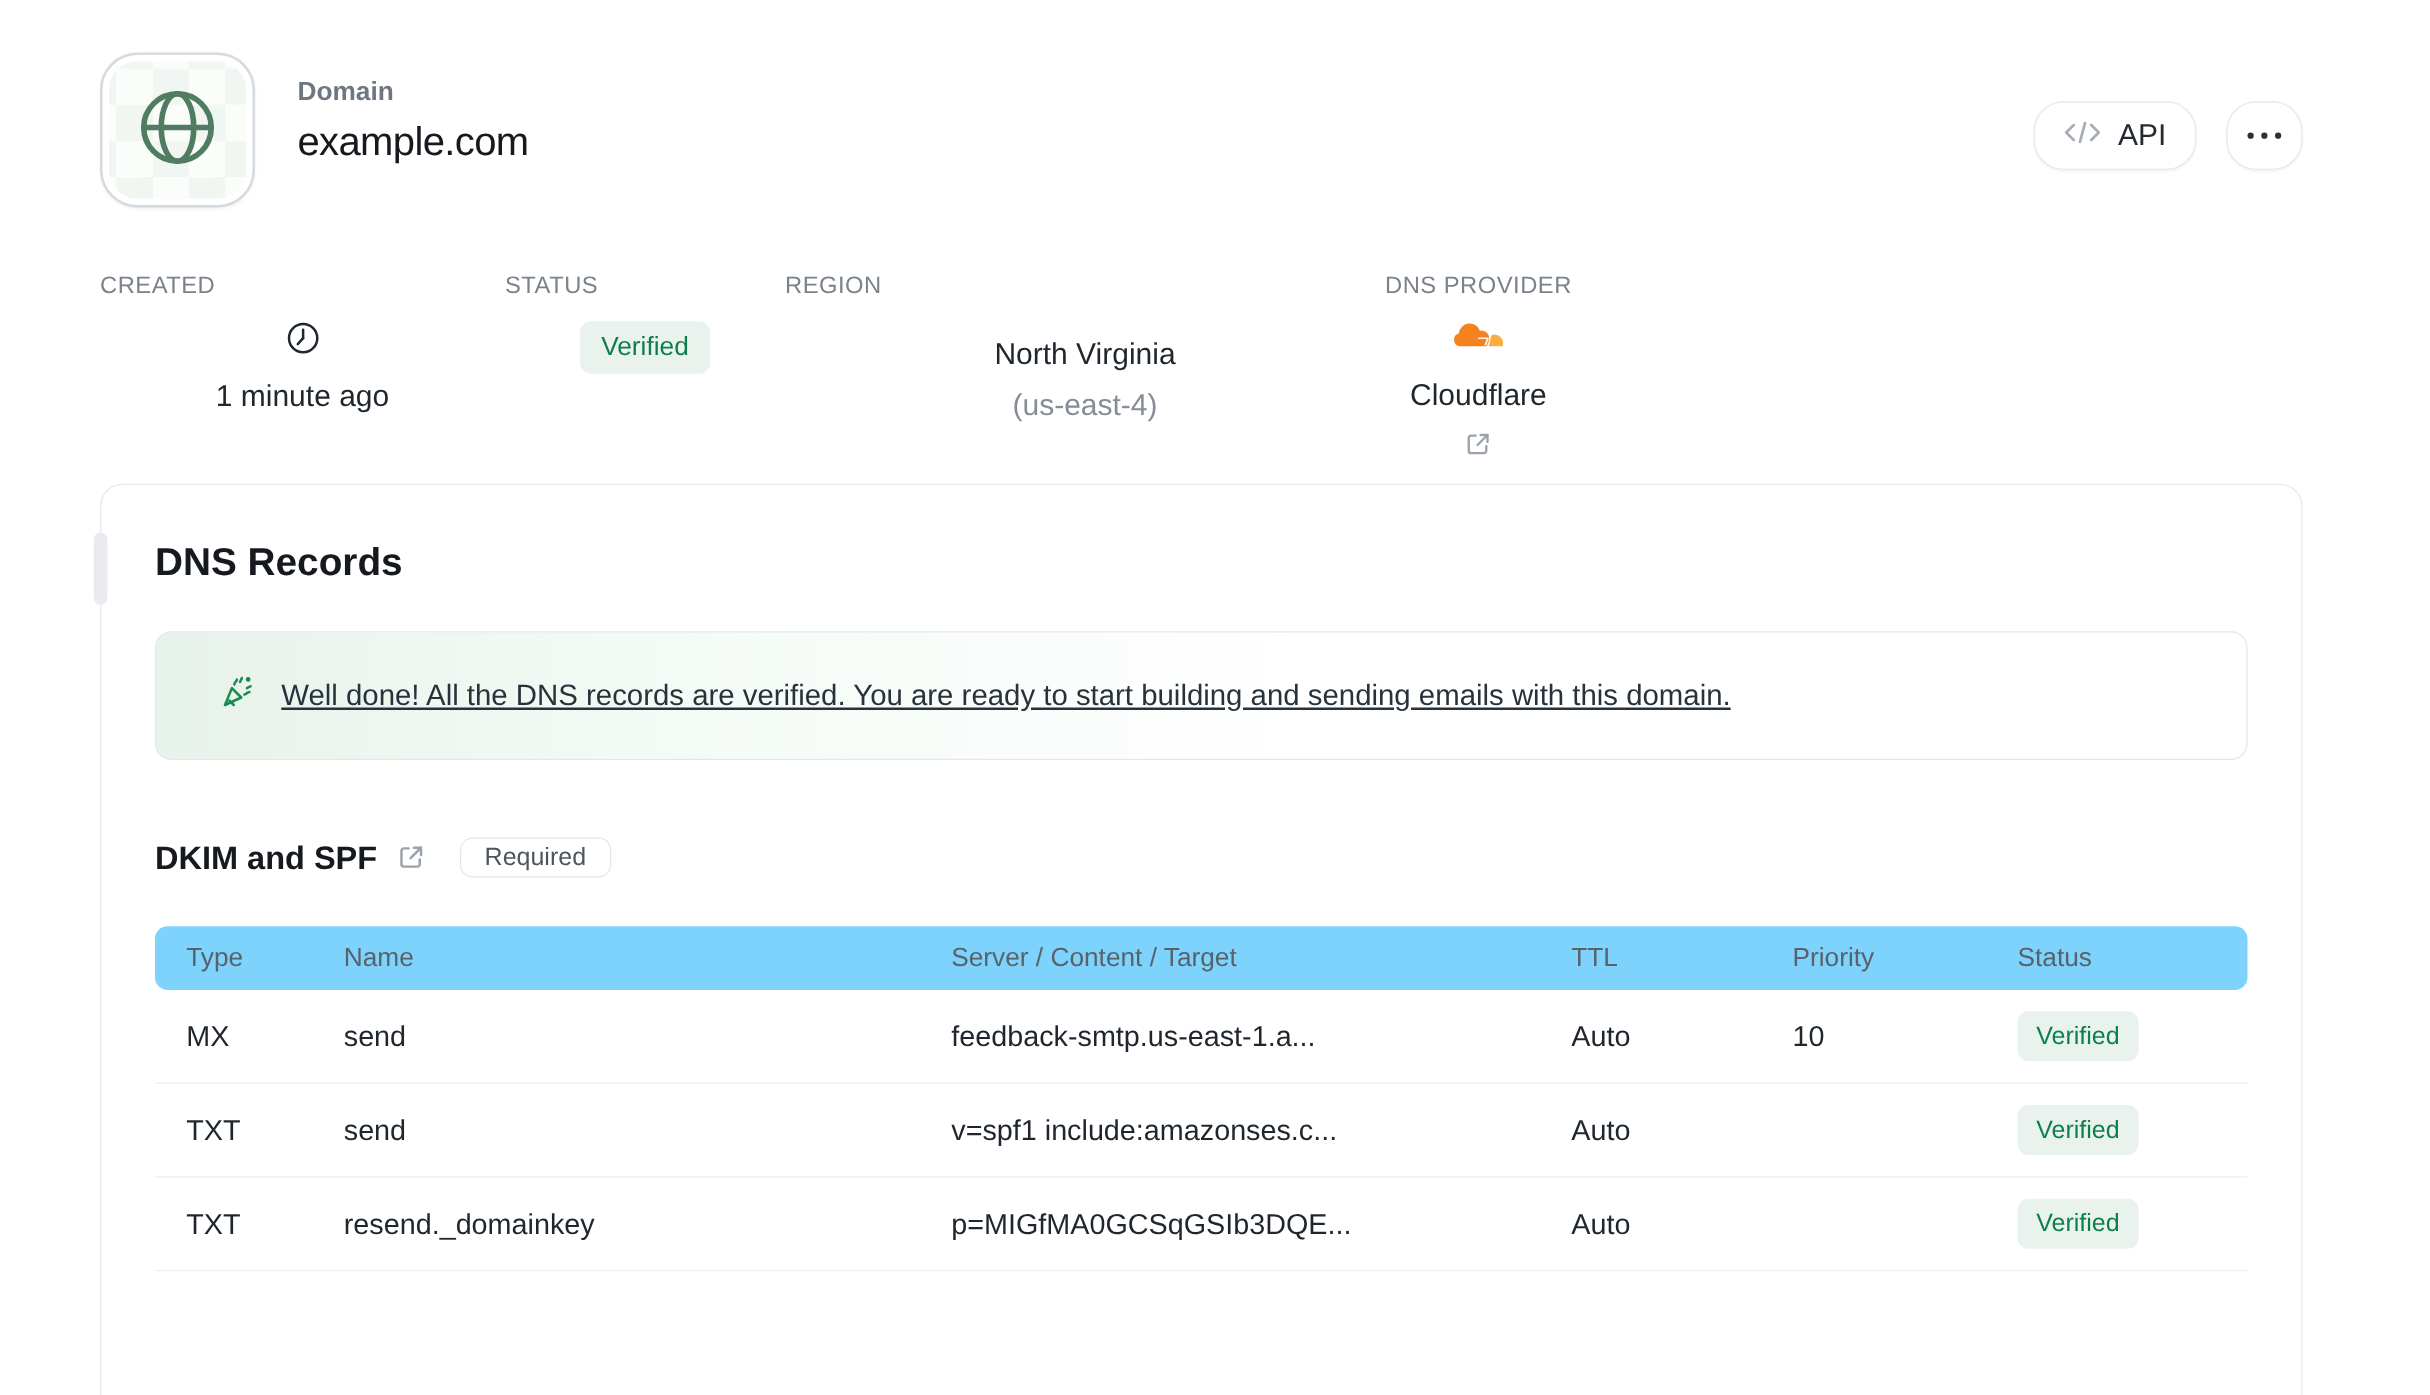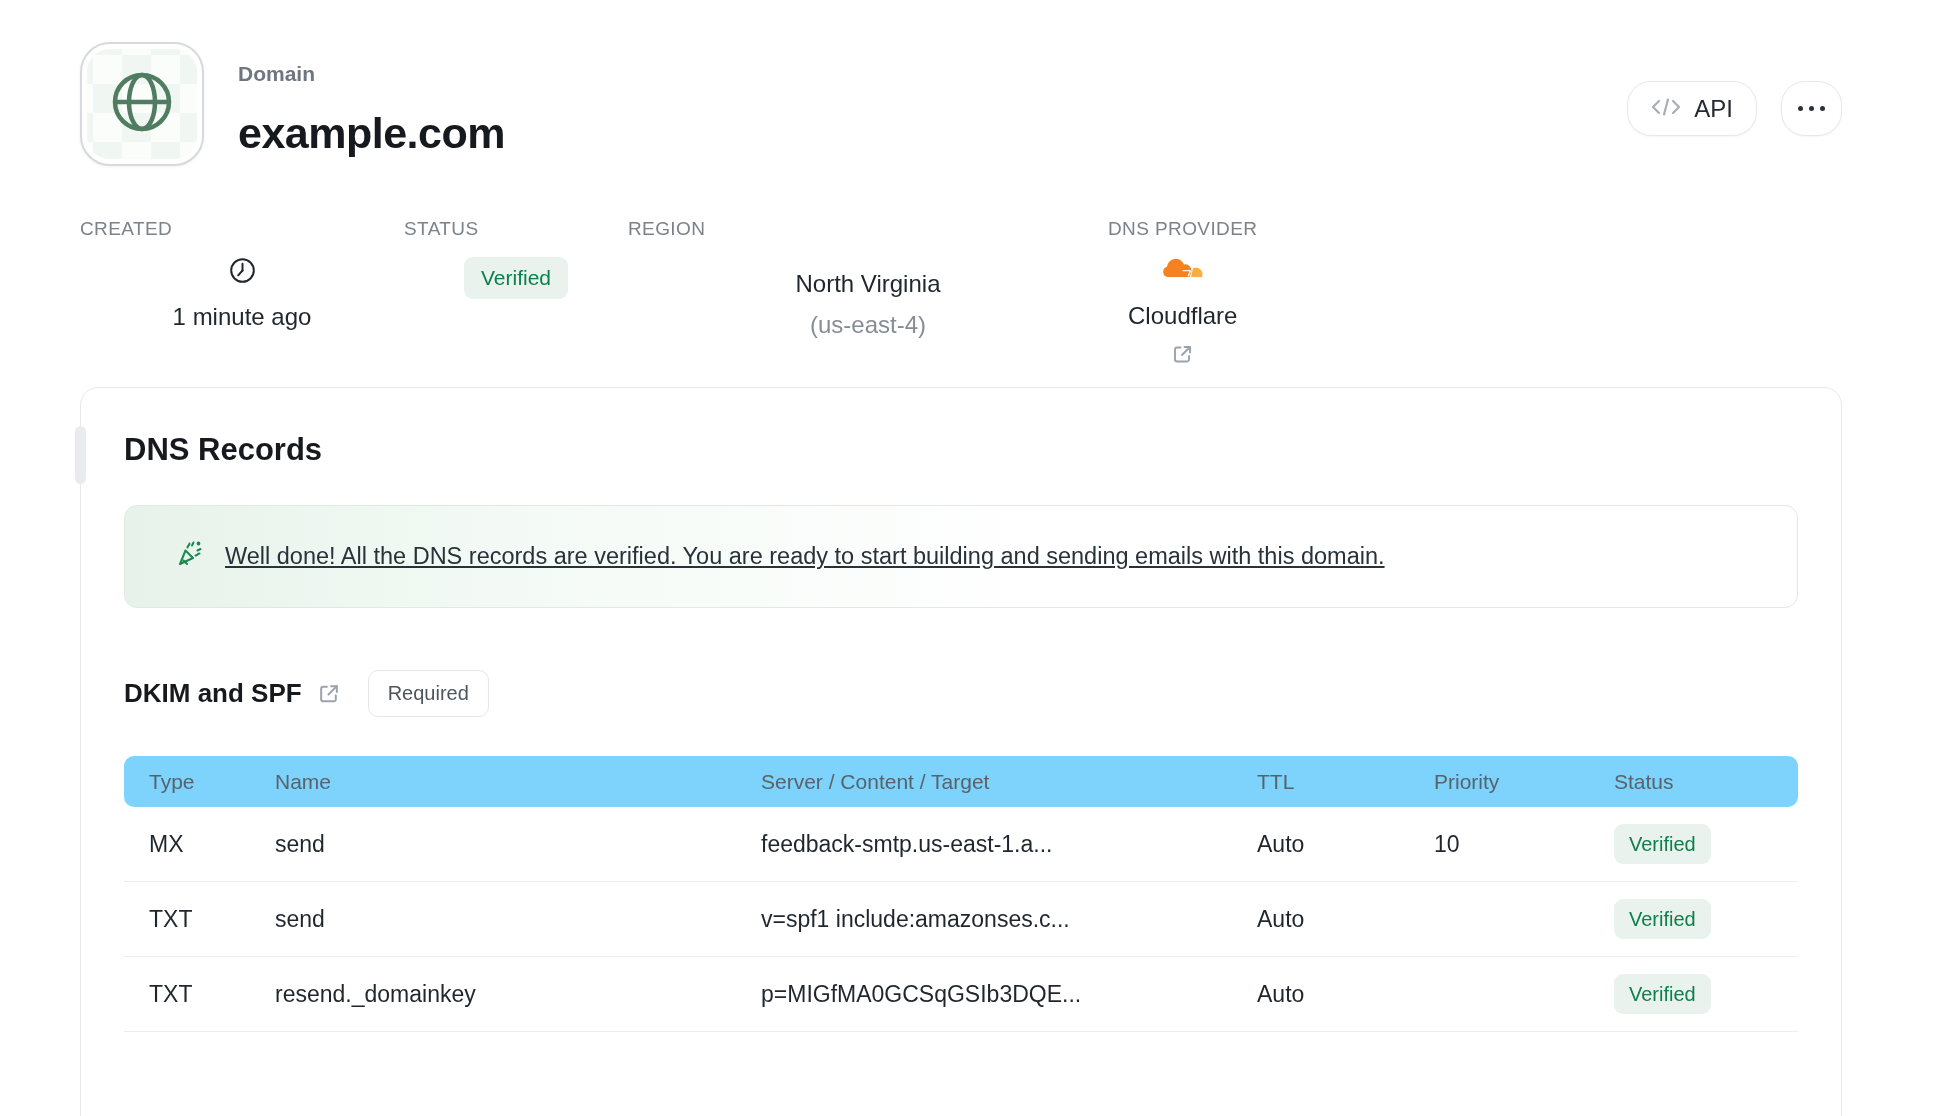--- a/index.html
+++ b/index.html
@@ -21,21 +21,21 @@
   }
   .tile-inner {
     width: 100%; height: 100%; border-radius: 23px;
     display: flex; align-items: center; justify-content: center;
     background-color: #fbfdfb;
     background-image: conic-gradient(#f0f6f1 90deg, transparent 90deg 180deg, #f0f6f1 180deg 270deg, transparent 270deg);
     background-size: 58px 58px; background-position: 6px 6px;
   }
   .title-block { margin-left: 34px; padding-top: 20px; }
   .eyebrow { font-size: 21px; font-weight: 700; color: #6e7680; }
-  .domain-title { margin-top: 23px; font-size: 43px; font-weight: 700; color: #16191e; letter-spacing: -0.5px; }
+  .domain-title { margin-top: 9px; font-size: 32px; font-weight: 400; color: #16191e; letter-spacing: -0.5px; }
 
   .top-actions { margin-left: auto; display: flex; gap: 24px; margin-top: 39px; }
   .btn {
     display: flex; align-items: center; gap: 13px; height: 55px; padding: 0 23px;
     background: #fff; border: 1px solid #e5e8ec; border-radius: 24px;
     font-size: 24px; color: #242a31; box-shadow: 0 1px 2px rgba(16,24,40,.04); cursor: pointer;
   }
   .btn-more { width: 61px; justify-content: center; padding: 0; }
   .dots { display: flex; gap: 6px; }
   .dots i { width: 5px; height: 5px; border-radius: 50%; background: #2a3138; }
@@ -68,21 +68,21 @@
     border: 1px solid #e2e9e4; border-radius: 13px;
     display: flex; align-items: center; gap: 20px; padding-left: 49px;
     background: linear-gradient(90deg, #e7f2ea 0%, #f3faf5 22%, #ffffff 55%);
     font-size: 23.5px; color: #28323b; text-decoration: underline;
   }
 
   .section-head { margin-top: 62px; display: flex; align-items: center; }
   .section-title { font-size: 26px; font-weight: 700; color: #16191e; }
   .ext { margin-left: 15px; display: flex; cursor: pointer; }
   .badge-required {
-    margin-left: 27px; height: 47px; display: inline-flex; align-items: center; padding: 0 19px;
+    margin-left: 27px; height: 32px; display: inline-flex; align-items: center; padding: 0 19px;
     border: 1px solid #e3e6ea; border-radius: 10px; font-size: 20px; color: #4d565f; background: #fff;
   }
 
   
   .table { margin-top: 39px; }
   .thead, .row { display: grid; grid-template-columns: 151px 486px 496px 177px 180px 1fr; align-items: center; }
   .thead {
     height: 51px; background: #7dd3fc; border-radius: 10px;
     font-size: 21px; color: #59626b; font-weight: 500;
   }

